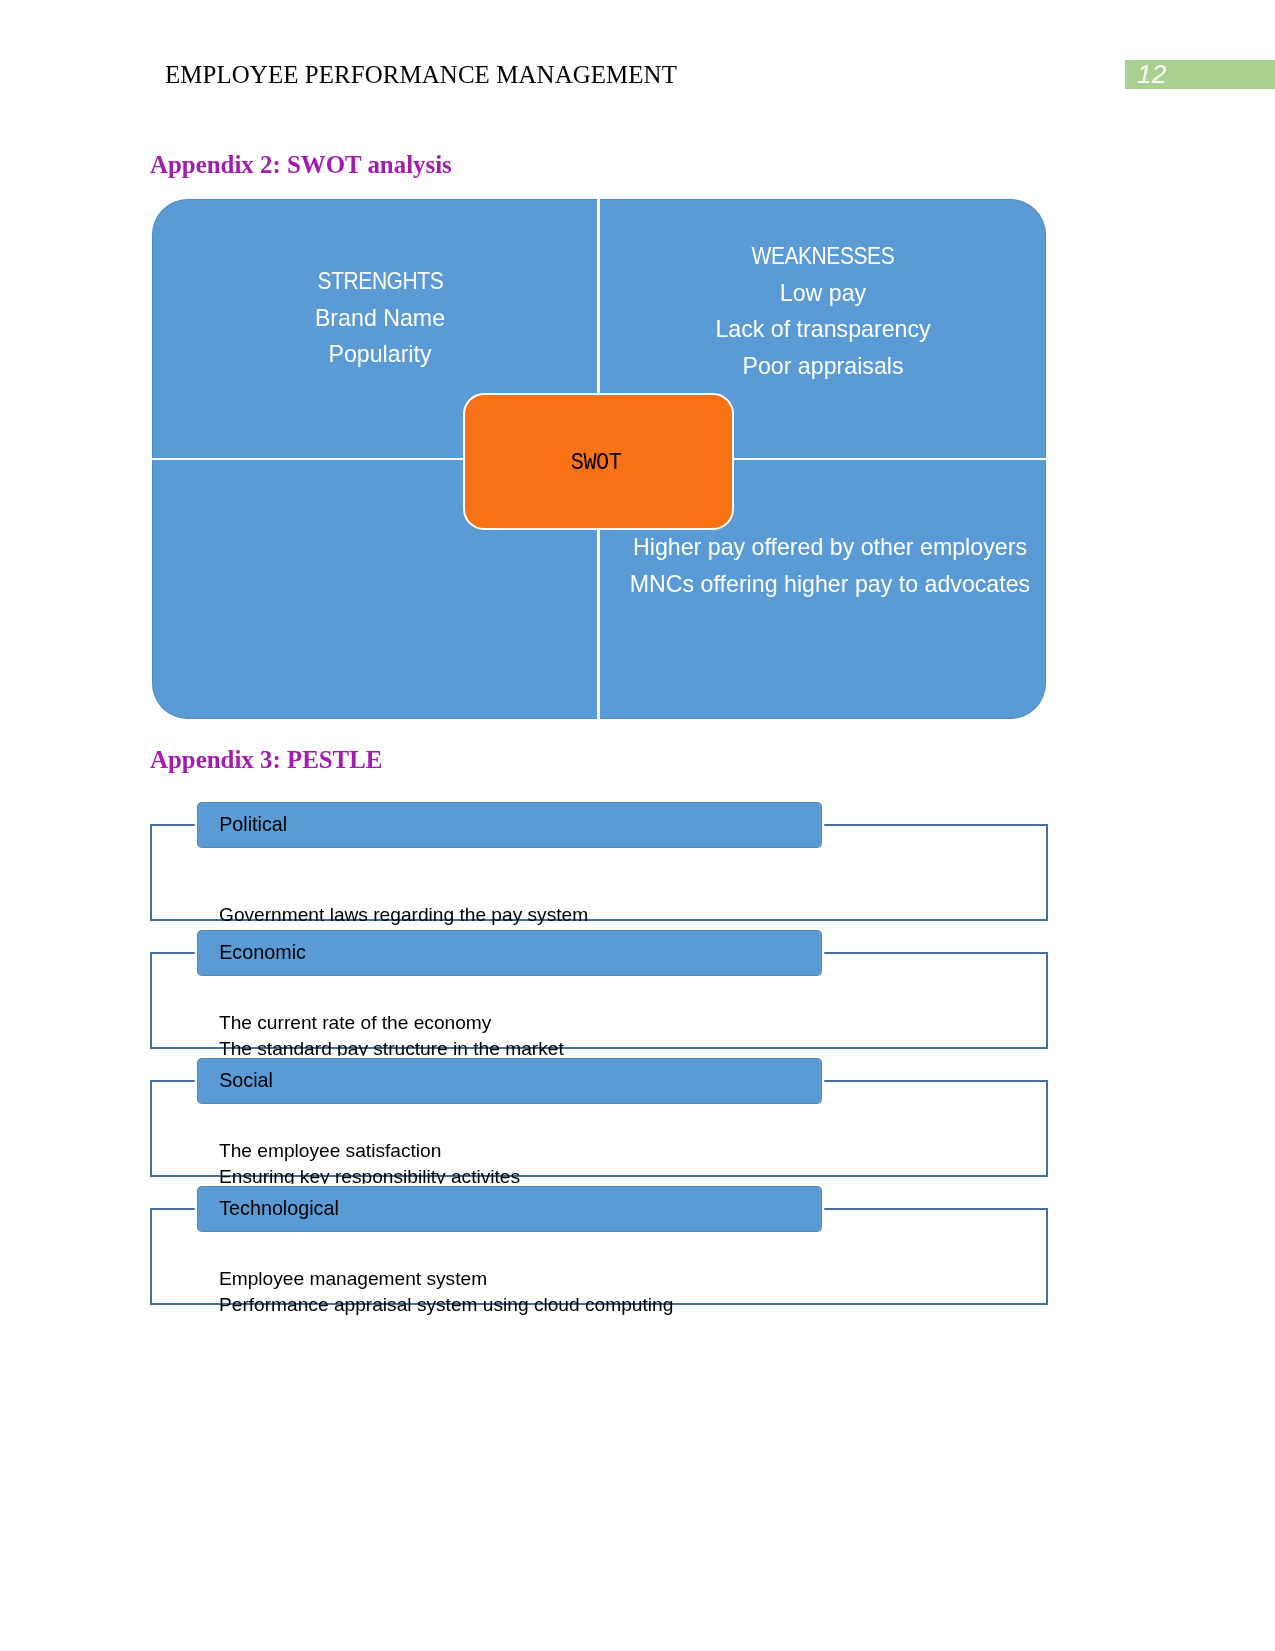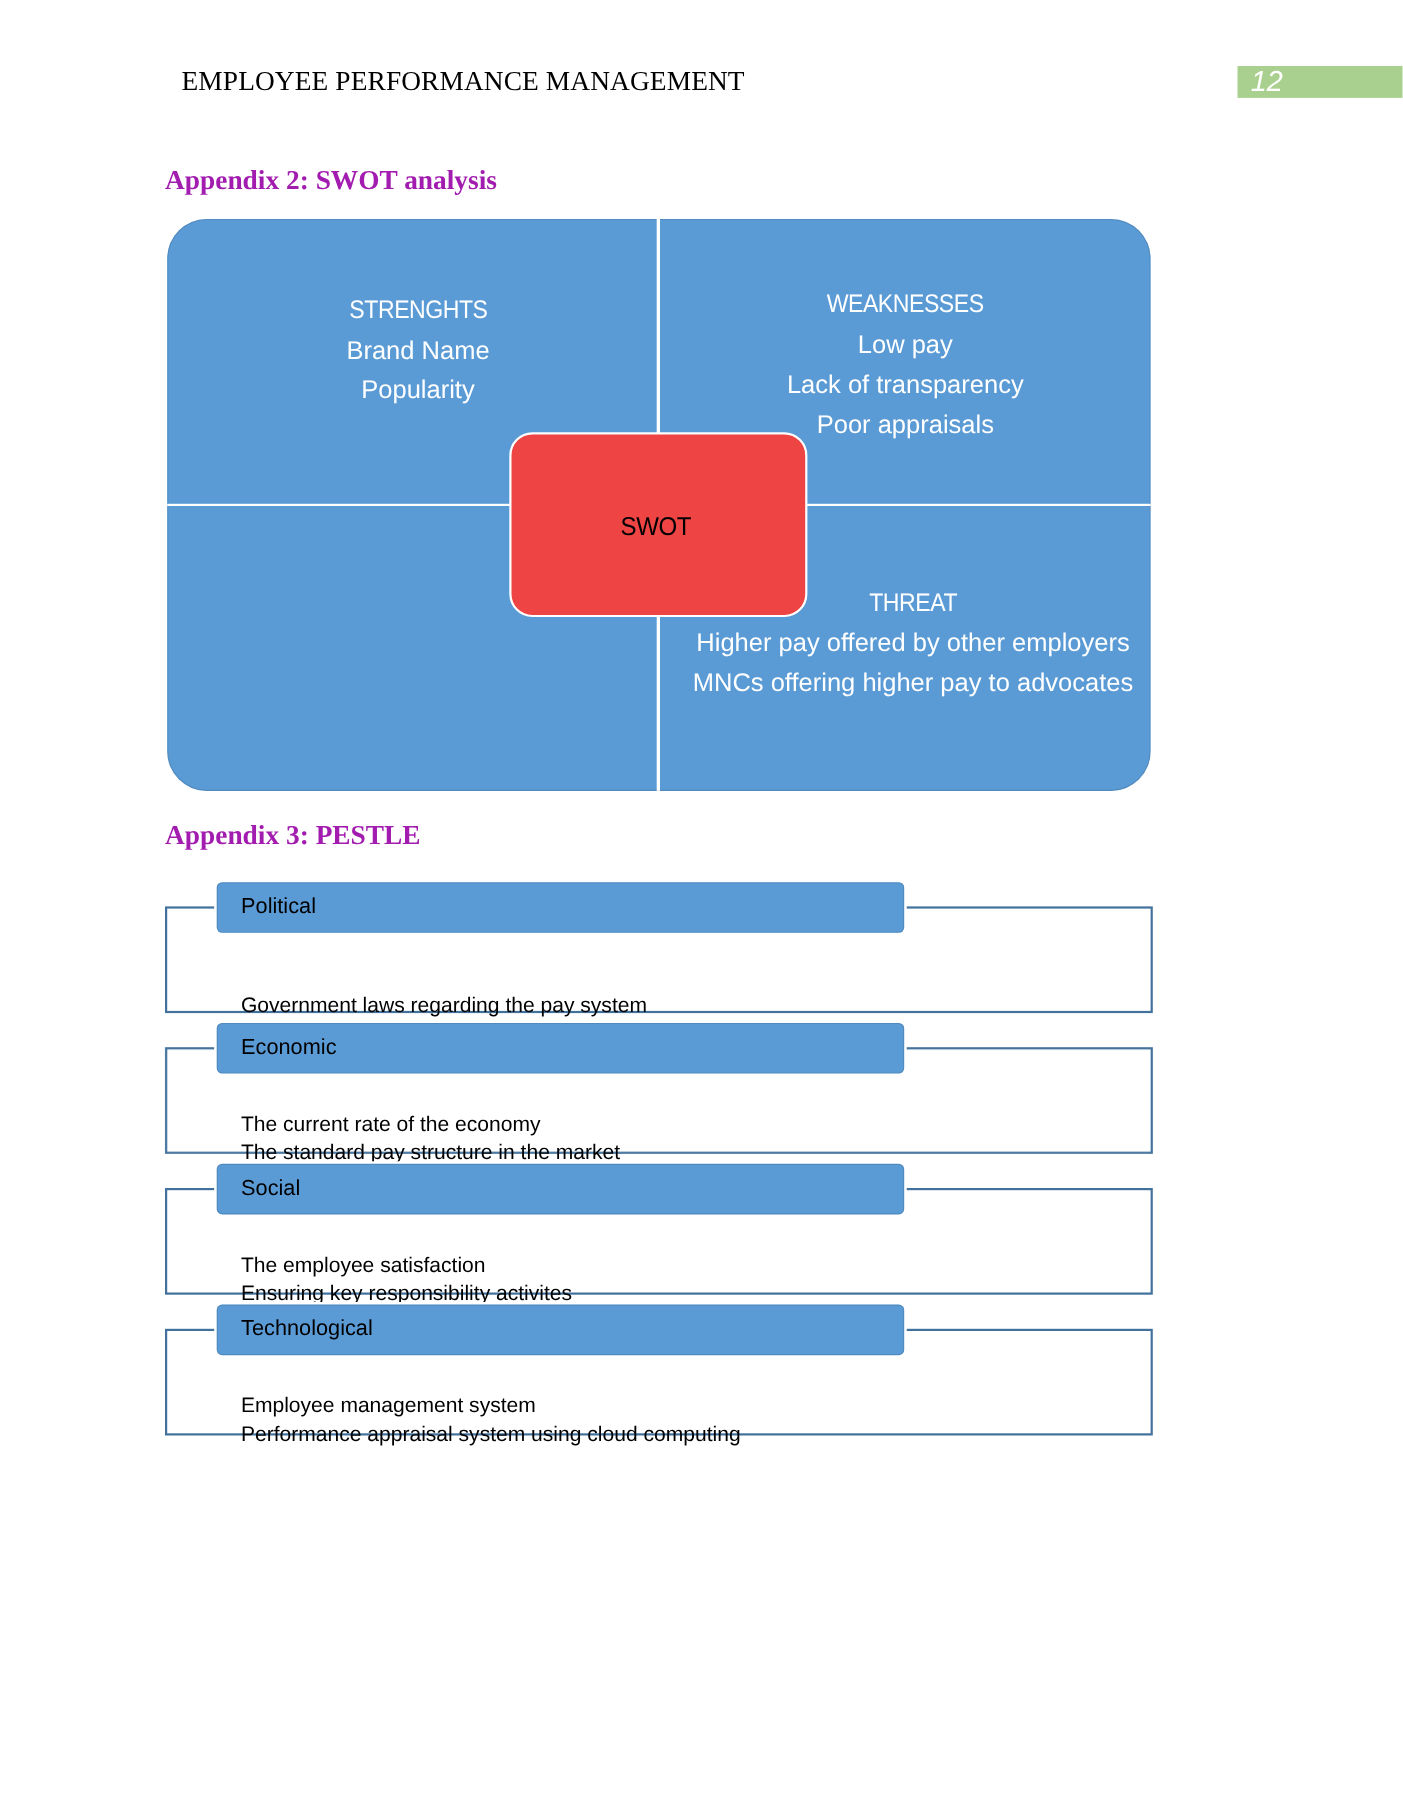--- a/index.html
+++ b/index.html
@@ -64,21 +64,21 @@
     font-family:"Liberation Sans", sans-serif;
     color:#FFFFFF; text-align:center;
     font-size:23.2px; line-height:26.9px;
   }
   .swot-quad > div { margin-bottom:9.6px;padding-left:12px; }
   .swot-quad > div:last-child { margin-bottom:0; }
   .swot-quad .q-title { letter-spacing:-0.02em; }
   .swot-quad .q-title > span { display:inline-block; transform:scaleX(0.905); }
   .swot-center-text { display:inline-block; transform:scaleX(0.932) translateX(-2.3px); letter-spacing:-0.02em; position:relative; top:1.4px; }
   #swot-q0 { left:0px;   top:69.3px;  width:444px; }
-  #swot-q1 { left:448px; top:64px;  width:434px; }
+  #swot-q1 { left:448px; top:44px;  width:434px; }
   #swot-q2 { left:7.5px; top:329px; width:444px; }
   #swot-q3 { left:448px; top:335.4px; width:448px; }
   
   .pestle { position:absolute; left:0; top:0; width:1275px; height:1651px; pointer-events:none; }
   .pestle-group { position:absolute; left:0; }
   .pestle-outline {
     position:absolute; left:149.8px; width:898.3px; height:97.5px;
     border:2.1px solid #41719C; box-sizing:border-box; background:transparent;
   }
   .pestle-chip {
@@ -91,25 +91,25 @@
     display:flex; align-items:center; padding-left:22.7px; box-sizing:border-box;
   }
   .pestle-items {
     position:absolute; left:219px;
     font-family:"Liberation Sans", sans-serif;
     font-size:19.15px; line-height:26.1px; color:#000000;
     white-space:nowrap;
   }
 
   .swot-center {
-    position:absolute; left:310.8px; top:193.8px; width:271.5px; height:168px;
-    background:#ef4444; border:2.3px solid #FFFFFF; border-radius:21px;
+    position:absolute; left:310.8px; top:193.8px; width:271.5px; height:137px;
+    background:#f97316; border:2.3px solid #FFFFFF; border-radius:21px;
     box-sizing:border-box;
     display:flex; align-items:center; justify-content:center;
-    font-family:Liberation Sans, sans-serif;
+    font-family:Liberation Mono, monospace;
     font-size:23.5px; color:#000000;
   }
 </style>
 </head>
 <body>
 
 <div class="page">
 
   <div class="doc-header">EMPLOYEE PERFORMANCE MANAGEMENT</div>
   <div class="page-badge"></div>
@@ -131,21 +131,20 @@
 
     <div class="swot-quad" id="swot-q1">
       <div class="q-title"><span>WEAKNESSES</span></div>
       <div>Low pay</div>
       <div>Lack of transparency</div>
       <div>Poor appraisals</div>
     </div>
 
 
     <div class="swot-quad" id="swot-q3">
-      <div class="q-title"><span>THREAT</span></div>
       <div>Higher pay offered by other employers</div>
       <div>MNCs offering higher pay to advocates</div>
     </div>
 
     <div class="swot-center">
       <span class="swot-center-text">SWOT</span>
     </div>
   </div>
 
   <div class="pestle">

